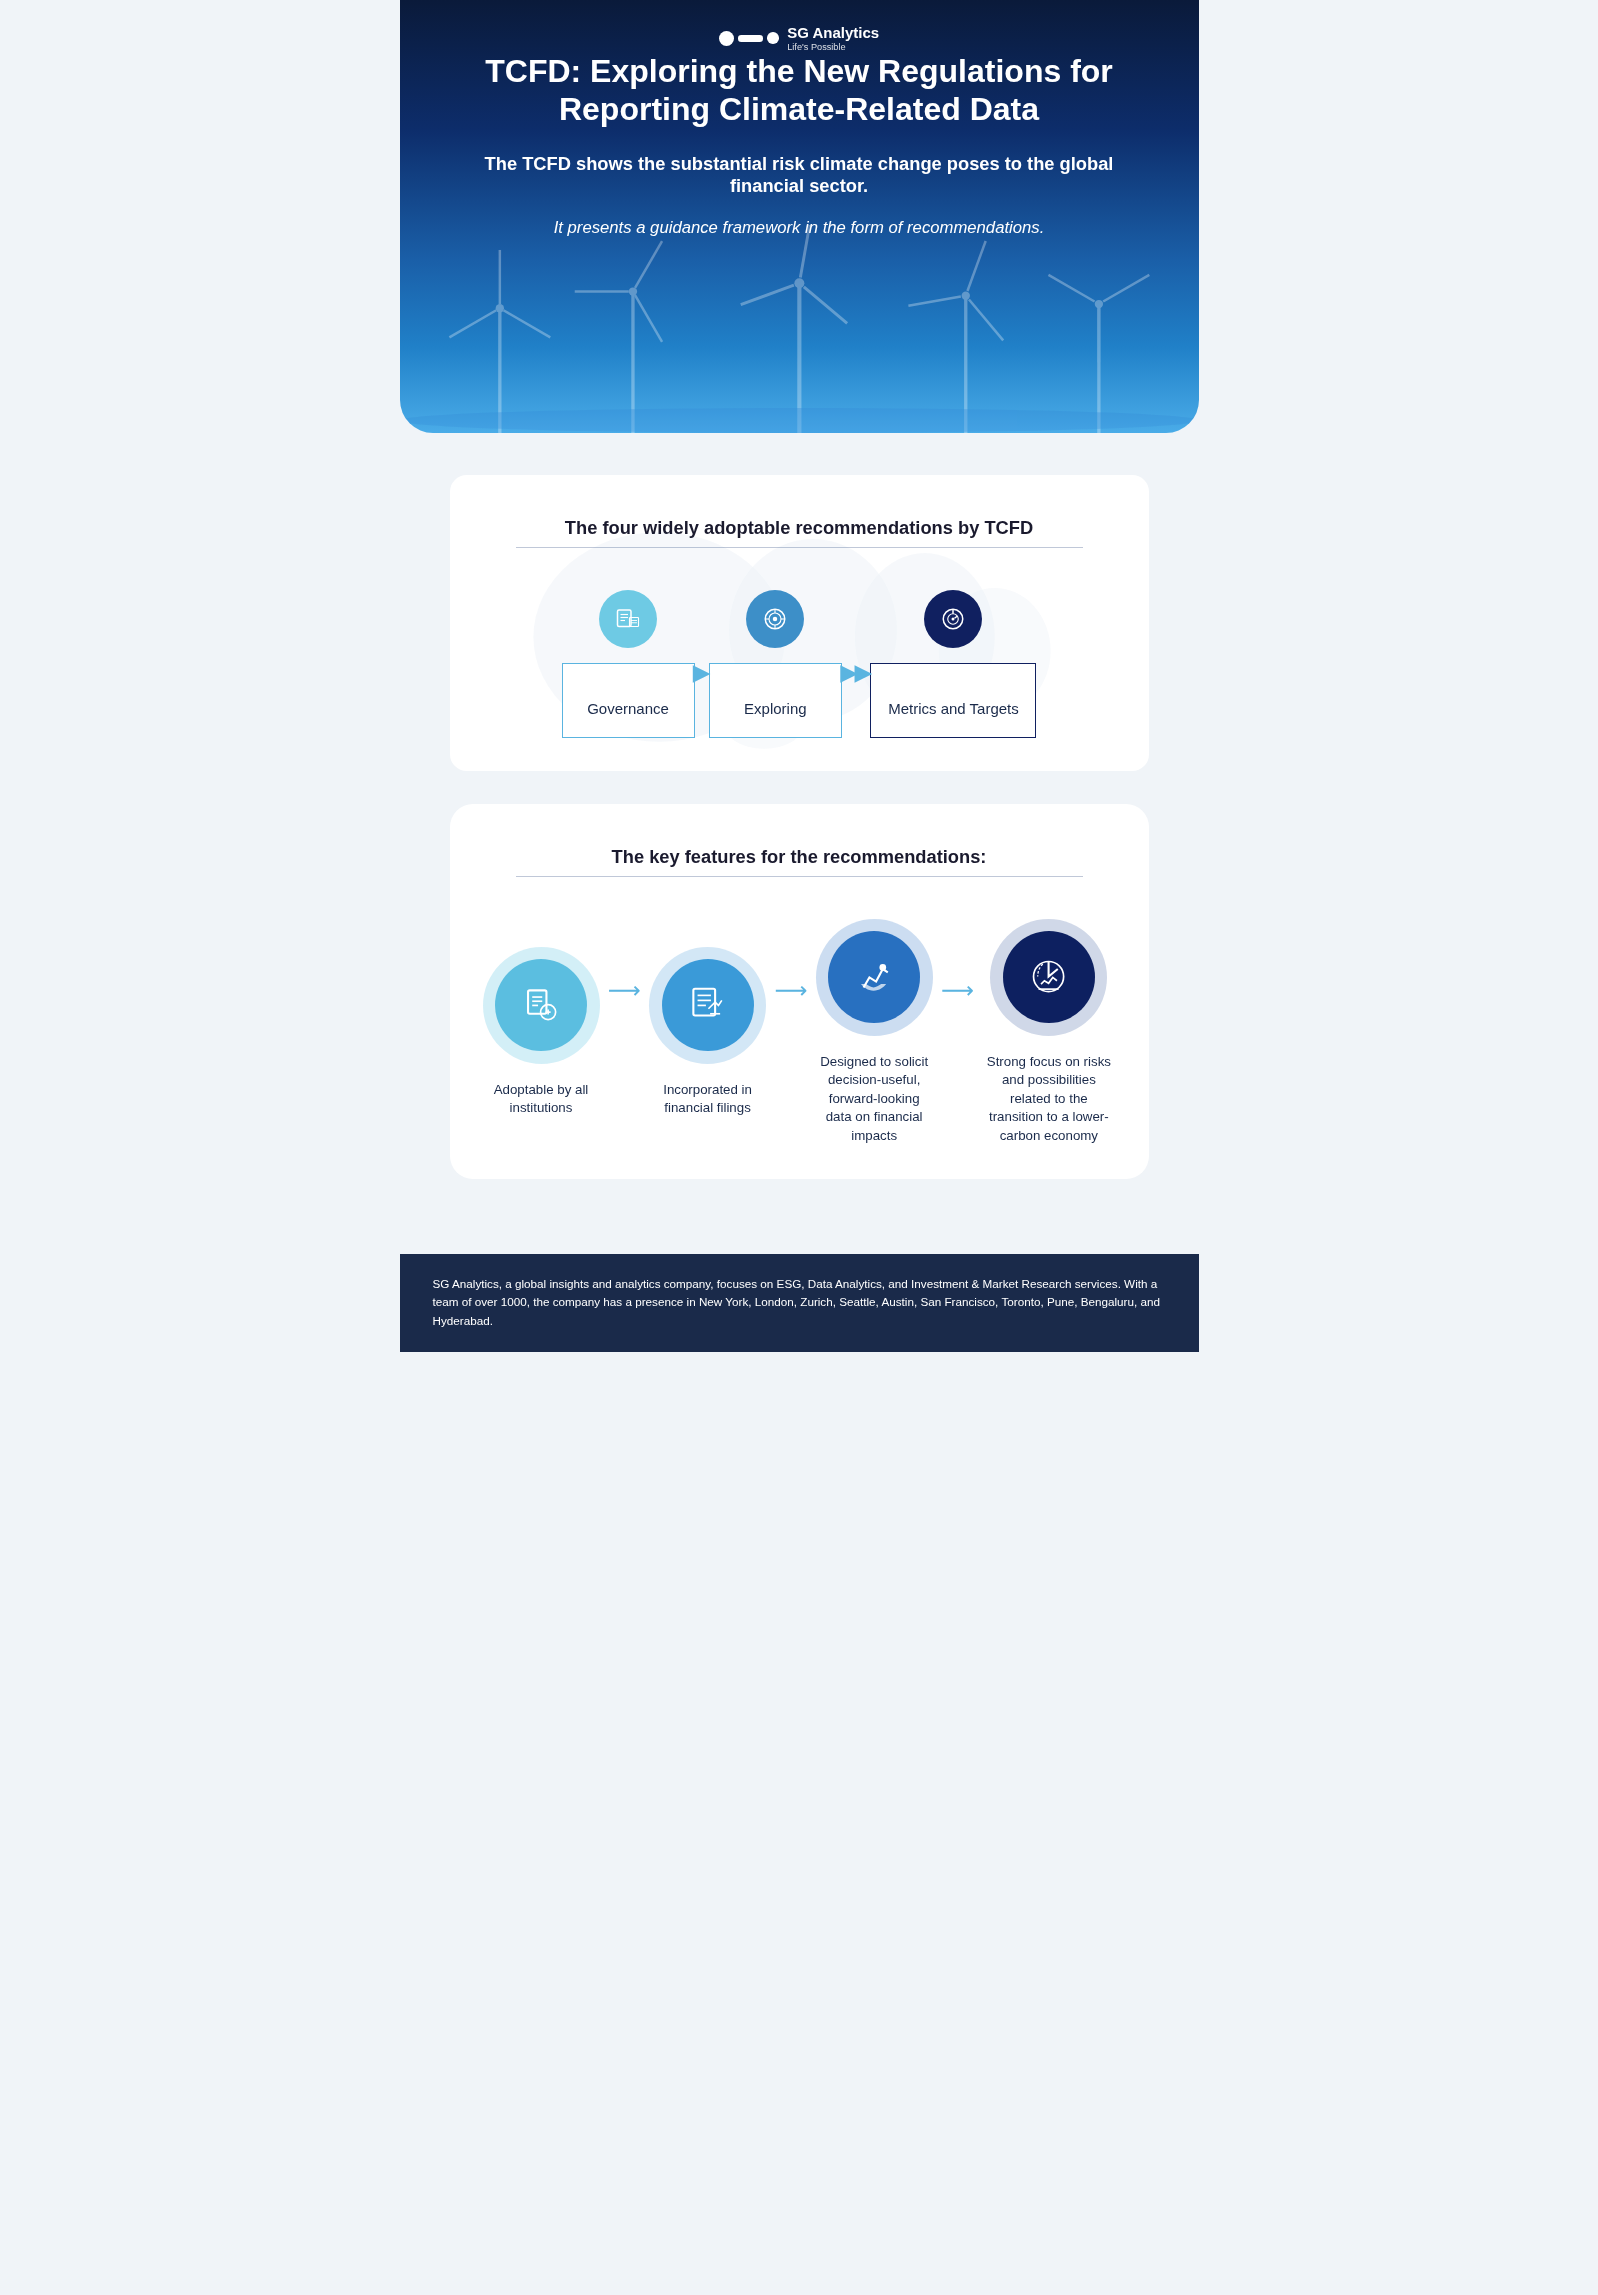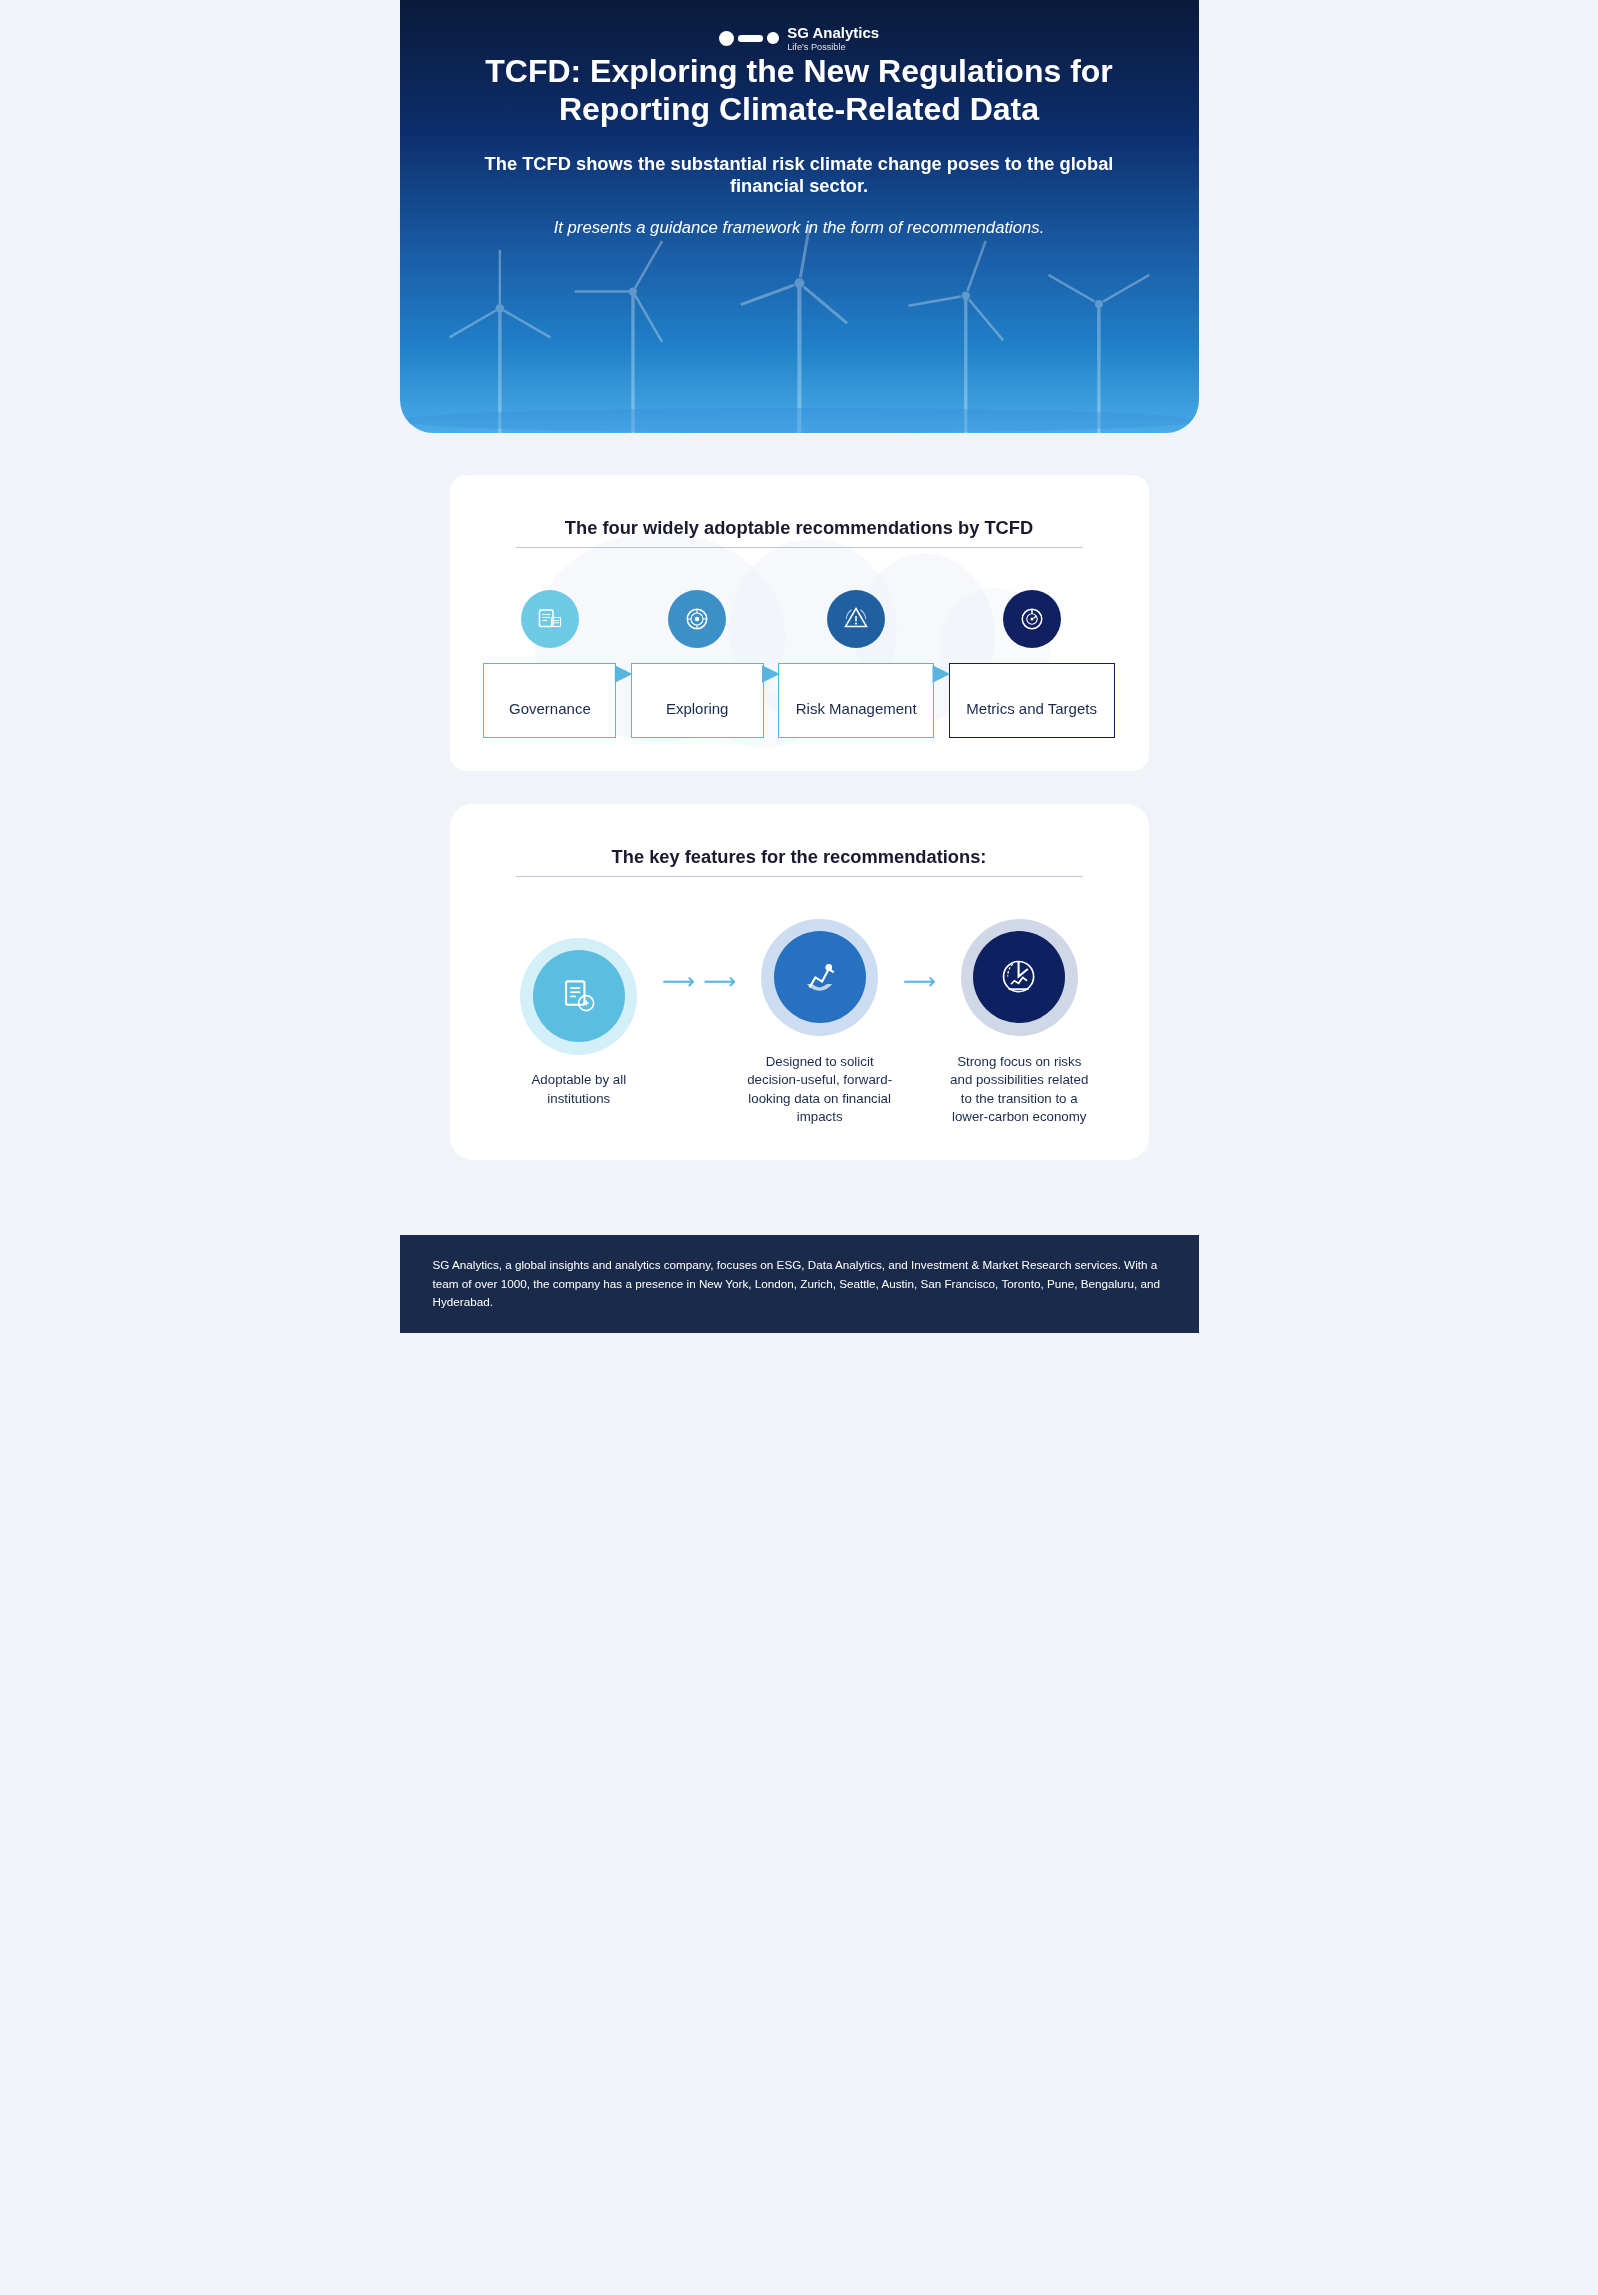--- a/index.html
+++ b/index.html
@@ -360,34 +360,20 @@
             <line x1="28" y1="20" x2="33" y2="20" stroke="white" stroke-width="1.5"></line>
           </svg>
         </div>
         <div class="rec-box">
           <span>Exploring</span>
         </div>
       </div>
 
       <div class="rec-arrow">▶</div>
 
-      <div class="rec-item">
-        <div class="rec-icon-circle blue">
-          <svg class="icon-svg" viewBox="0 0 40 40" xmlns="http://www.w3.org/2000/svg">
-            <path d="M20 6 L34 30 L6 30 Z" fill="none" stroke="white" stroke-width="2"></path>
-            <line x1="20" y1="16" x2="20" y2="23" stroke="white" stroke-width="2"></line>
-            <circle cx="20" cy="26" r="1.5" fill="white"></circle>
-            <path d="M26 8 C30 10 33 16 33 20" fill="none" stroke="white" stroke-width="1.5" opacity="0.7"></path>
-            <path d="M14 8 C10 10 7 16 7 20" fill="none" stroke="white" stroke-width="1.5" opacity="0.7"></path>
-          </svg>
-        </div>
-        <div class="rec-box">
-          <span>Risk Management</span>
-        </div>
-      </div>
 
       <div class="rec-arrow">▶</div>
 
       <div class="rec-item">
         <div class="rec-icon-circle dark-blue">
           <svg class="icon-svg" viewBox="0 0 40 40" xmlns="http://www.w3.org/2000/svg">
             <circle cx="20" cy="20" r="13" fill="none" stroke="white" stroke-width="2"></circle>
             <circle cx="20" cy="20" r="7" fill="none" stroke="white" stroke-width="1.5"></circle>
             <circle cx="20" cy="20" r="2" fill="white"></circle>
             <line x1="20" y1="7" x2="20" y2="13" stroke="white" stroke-width="2"></line>
@@ -420,20 +406,35 @@
               <line x1="33" y1="36" x2="39" y2="36" stroke="white" stroke-width="2"></line>
               <line x1="36" y1="33" x2="36" y2="39" stroke="white" stroke-width="2"></line>
             </svg>
           </div>
         </div>
         <p class="feature-label">Adoptable by all institutions</p>
       </div>
 
       <div class="feature-arrow">⟶</div>
 
+      <div class="feature-item">
+        <div class="feature-circle-outer f2">
+          <div class="feature-circle-inner f2">
+            <svg width="46" height="46" viewBox="0 0 55 55" xmlns="http://www.w3.org/2000/svg">
+              <rect x="10" y="8" width="26" height="32" rx="2" fill="none" stroke="white" stroke-width="2.5"></rect>
+              <line x1="15" y1="16" x2="31" y2="16" stroke="white" stroke-width="2"></line>
+              <line x1="15" y1="22" x2="31" y2="22" stroke="white" stroke-width="2"></line>
+              <line x1="15" y1="28" x2="25" y2="28" stroke="white" stroke-width="2"></line>
+              <path d="M28 32 L36 24 L40 28 L44 22" fill="none" stroke="white" stroke-width="2"></path>
+              <line x1="30" y1="38" x2="42" y2="38" stroke="white" stroke-width="2"></line>
+            </svg>
+          </div>
+        </div>
+        <p class="feature-label">Incorporated in financial filings</p>
+      </div>
 
       <div class="feature-arrow">⟶</div>
 
       <div class="feature-item">
         <div class="feature-circle-outer f3">
           <div class="feature-circle-inner f3">
             <svg width="46" height="46" viewBox="0 0 55 55" xmlns="http://www.w3.org/2000/svg">
               <path d="M15 40 L22 28 L30 33 L38 18 L44 22" fill="none" stroke="white" stroke-width="2.5"></path>
               <path d="M27 44 C20 44 15 40 12 36 L18 36 C21 38 24 40 27 40 C30 40 33 38 36 36 L42 36 C39 40 34 44 27 44Z" fill="white" opacity="0.7"></path>
               <circle cx="38" cy="16" r="4" fill="white"></circle>

